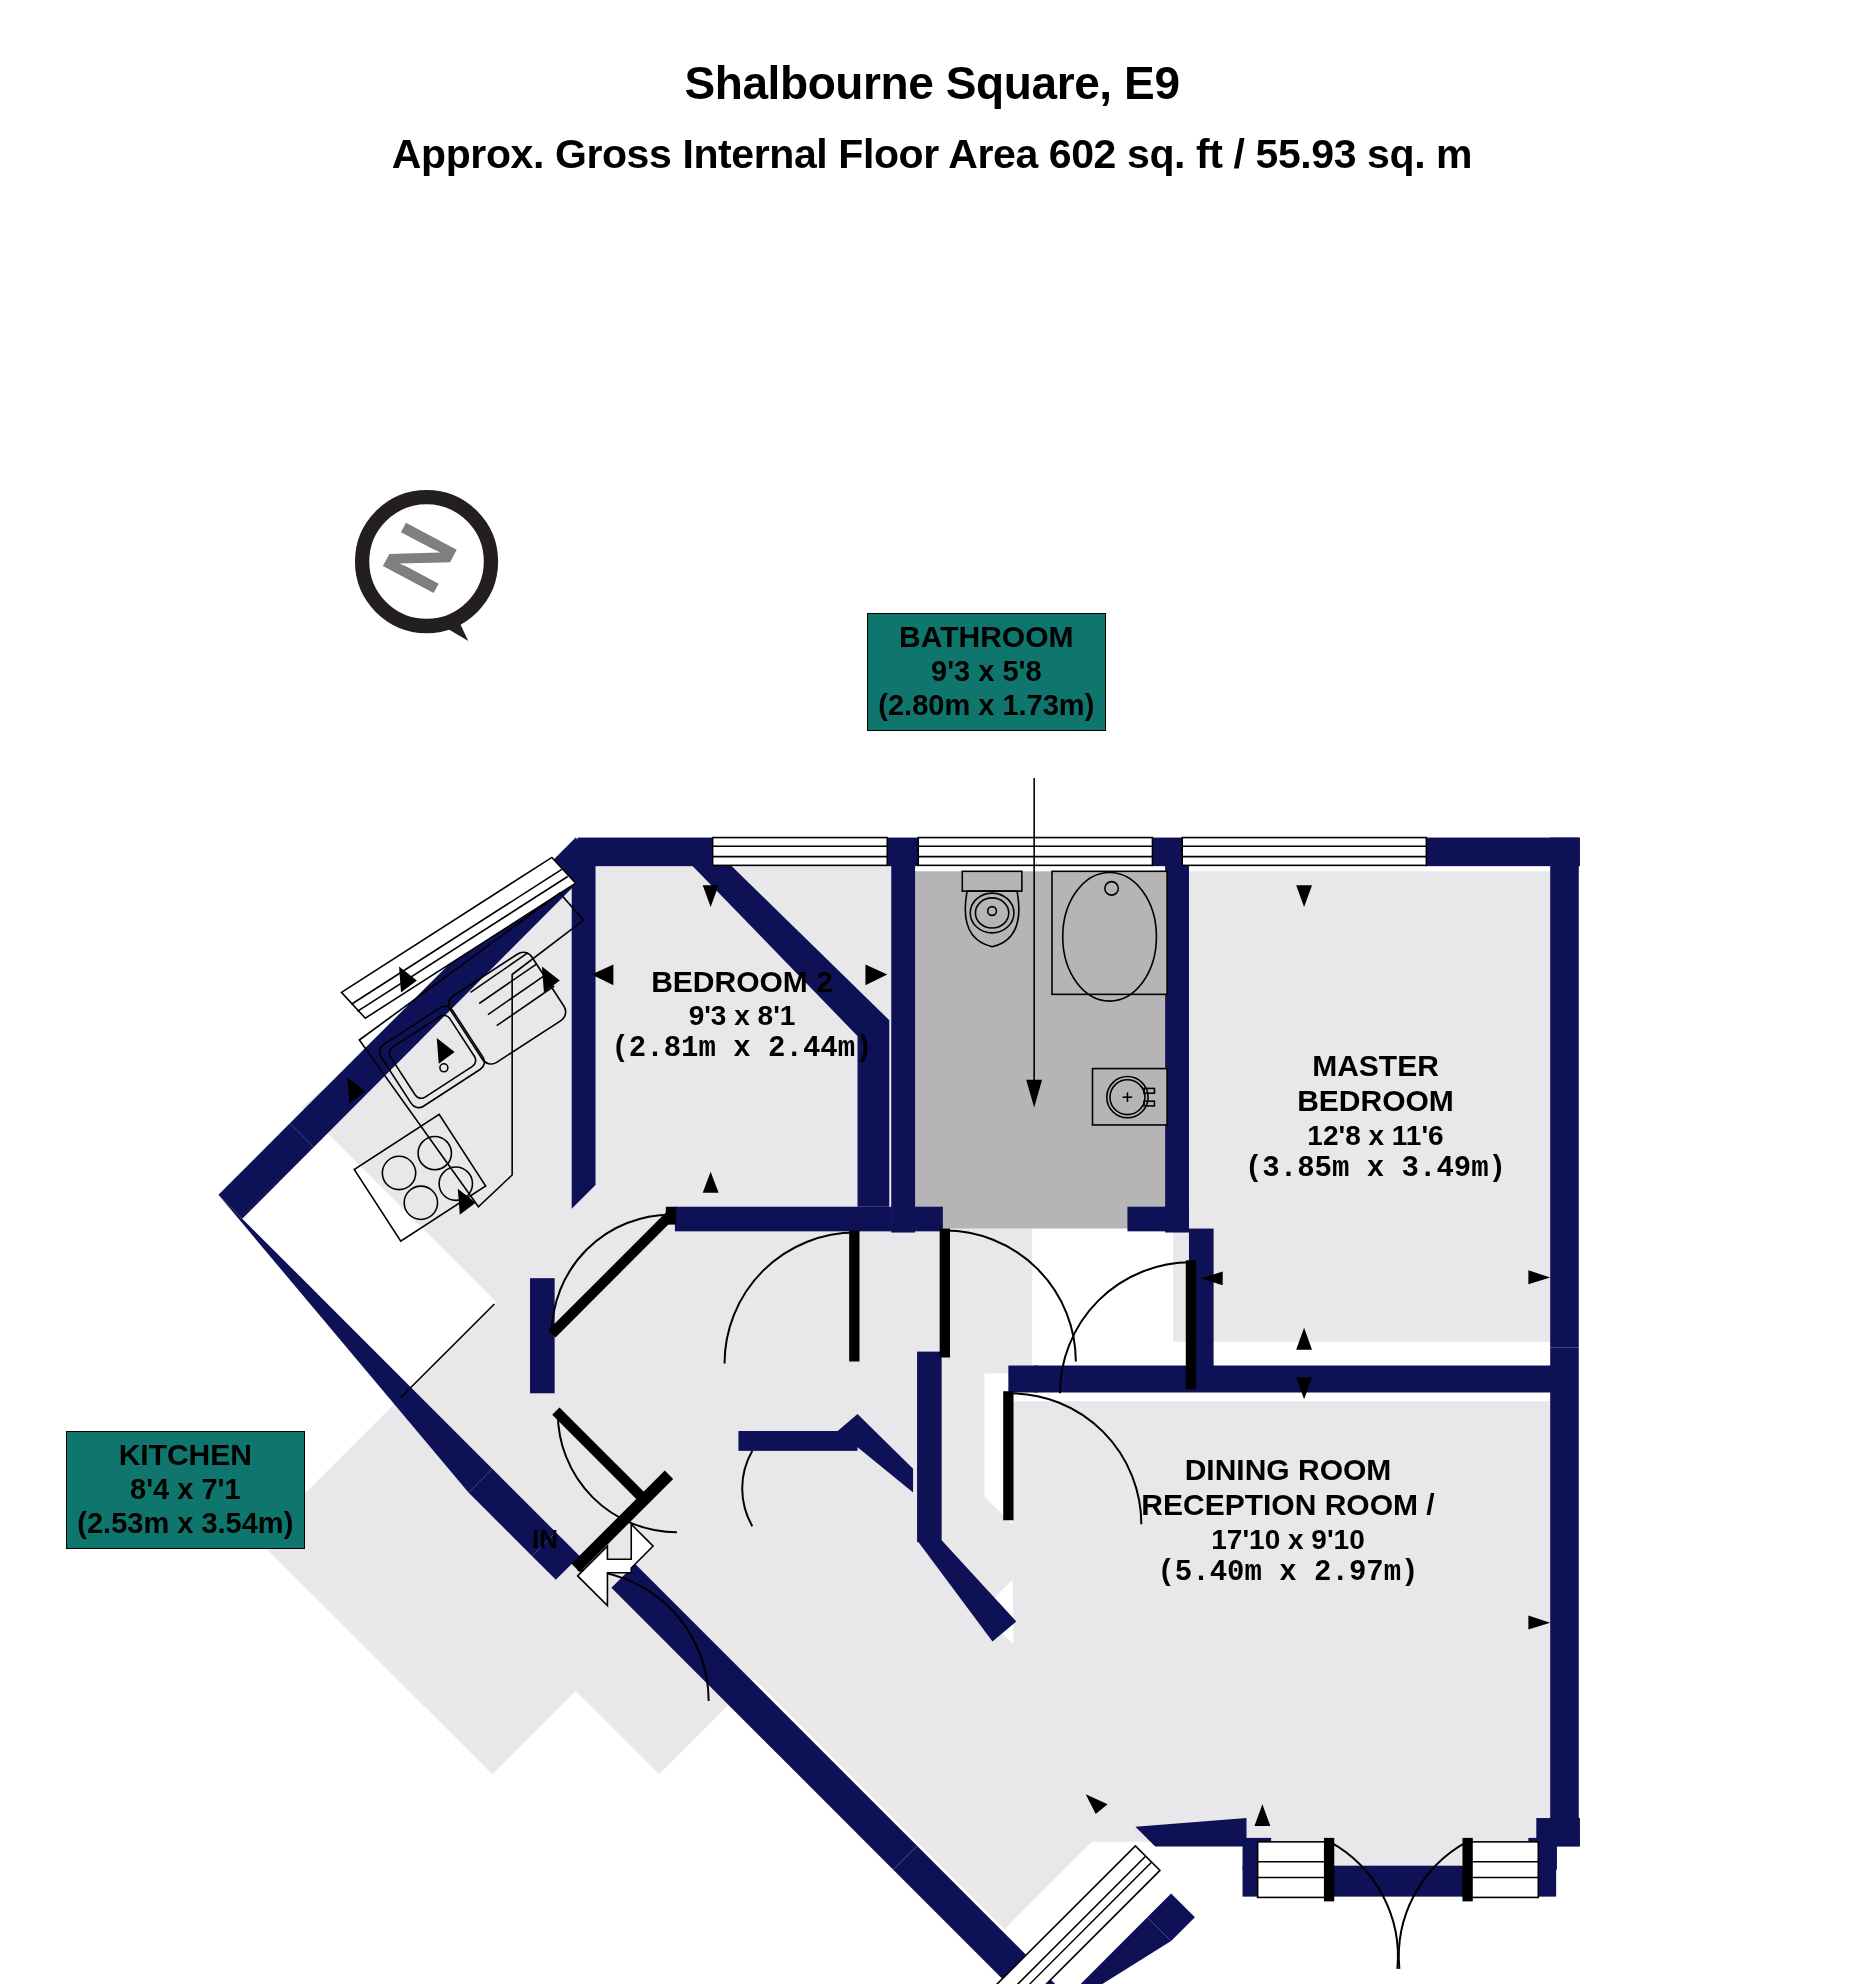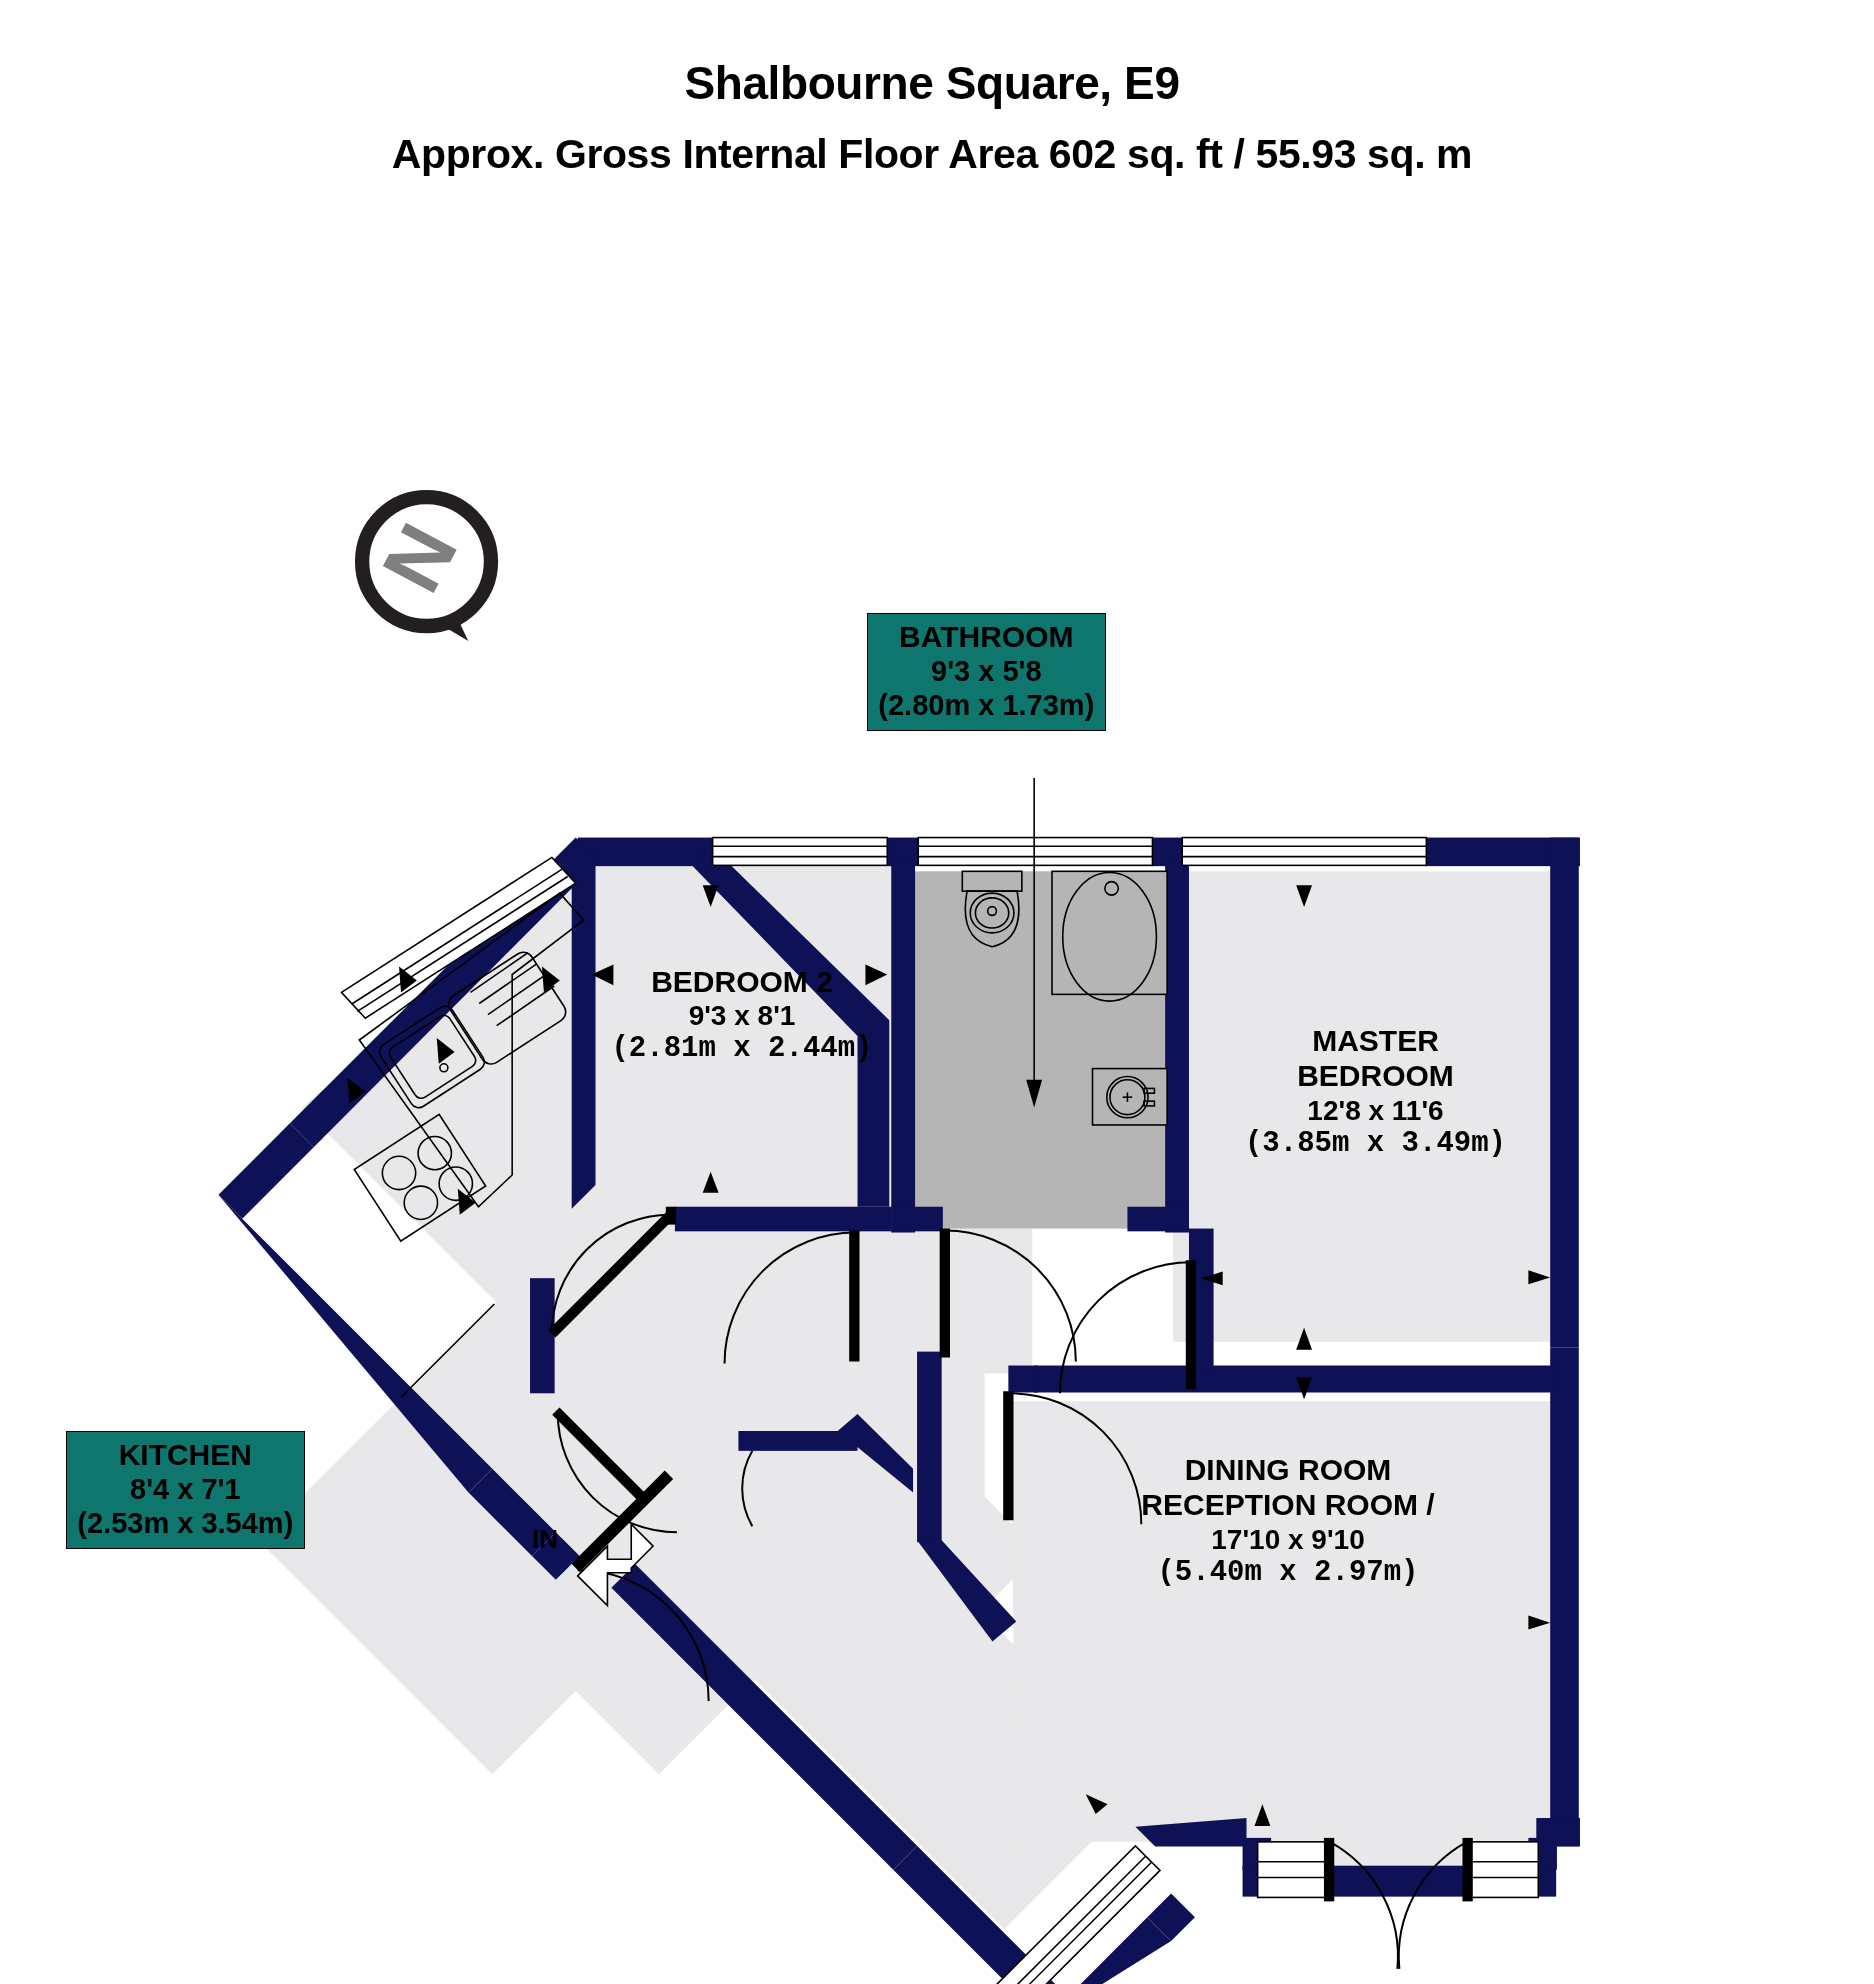--- a/index.html
+++ b/index.html
@@ -346,21 +346,21 @@
   <div class="rl-imp">9'3 x 5'8</div>
   <div class="rl-met">(2.80m x 1.73m)</div>
 </div>
 
 <div class="room-label" style="left:603px; top:957px; width:278px;">
   <div class="rl-name">BEDROOM 2</div>
   <div class="rl-imp">9'3 x 8'1</div>
   <div class="rl-met">(2.81m x 2.44m)</div>
 </div>
 
-<div class="room-label" style="left:1173px; top:1016px; width:405px;">
+<div class="room-label" style="left:1173px; top:1041px; width:405px;">
   <div class="rl-name">MASTER</div>
   <div class="rl-name">BEDROOM</div>
   <div class="rl-imp">12'8 x 11'6</div>
   <div class="rl-met">(3.85m x 3.49m)</div>
 </div>
 
 <div class="room-callout" style="left:66px; top:1401px;margin-top:30px;">
   <div class="rl-name">KITCHEN</div>
   <div class="rl-imp">8'4 x 7'1</div>
   <div class="rl-met">(2.53m x 3.54m)</div>

